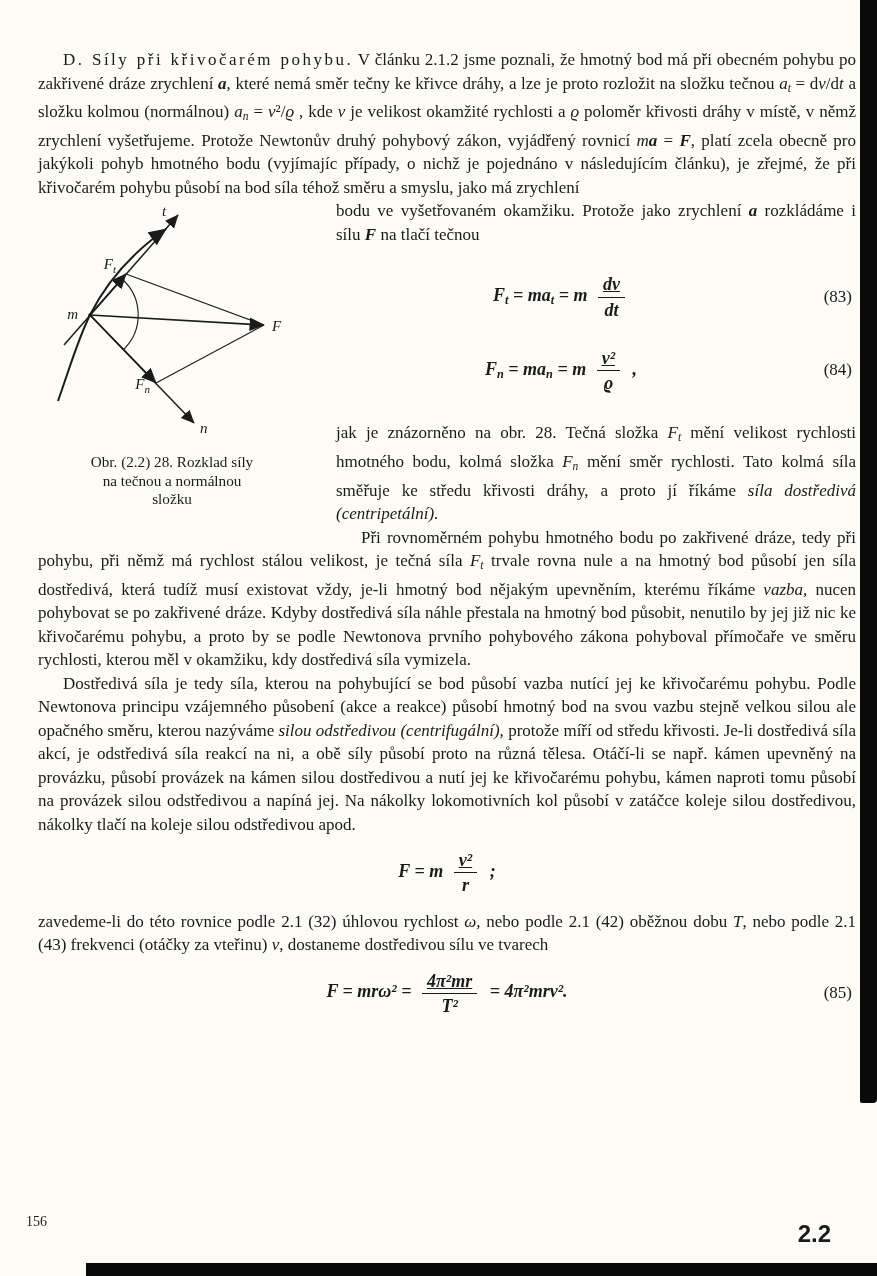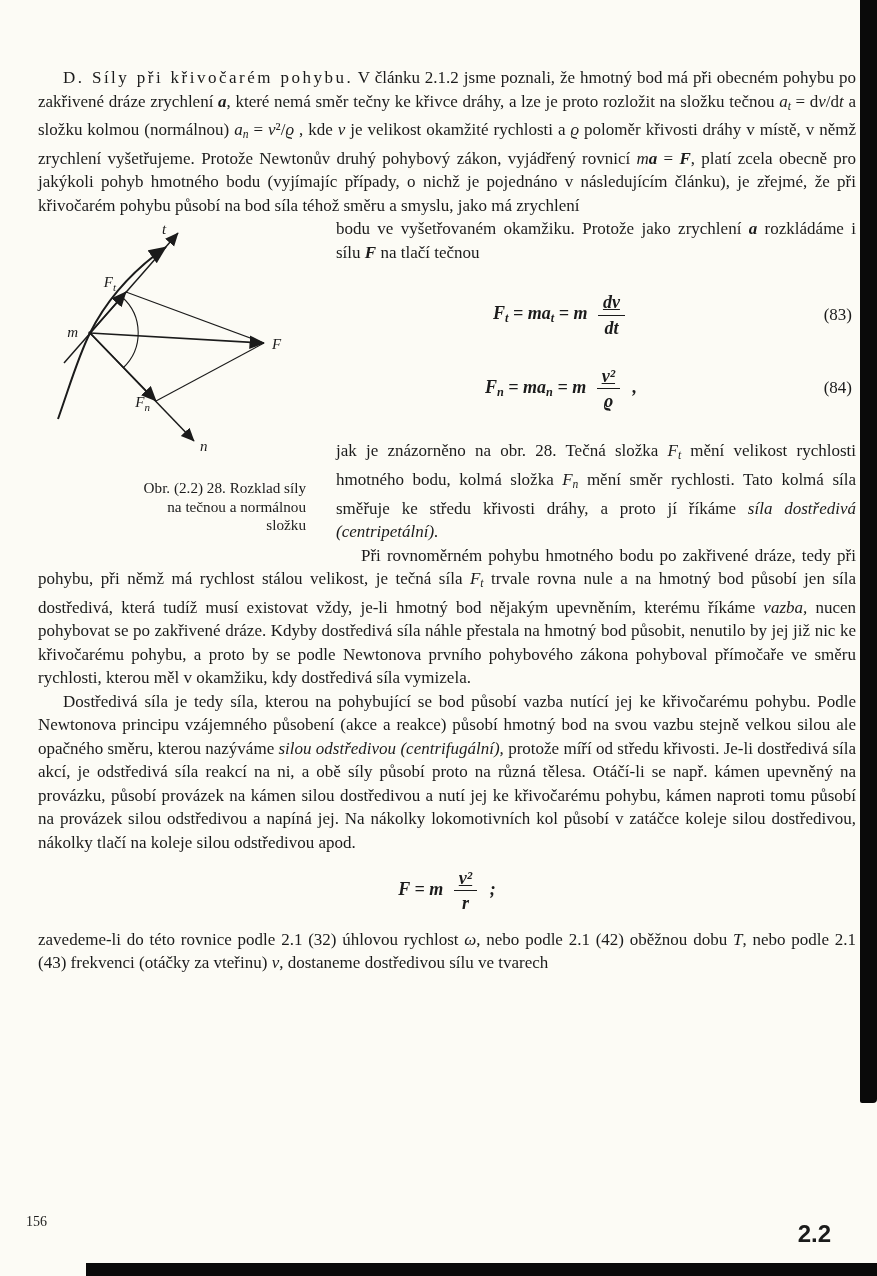--- a/index.html
+++ b/index.html
@@ -4,29 +4,29 @@
 <style>
   :root { --paper:#fcfbf5; --ink:#1b1b1b; }
   * { box-sizing:border-box; }
   html,body { margin:0; padding:0; background:#6e6e6e; }
   .page {
     position:relative; width:877px; height:1276px;
     background:var(--paper); color:var(--ink);
     font-family:"Liberation Serif","DejaVu Serif",serif;
     overflow:hidden; margin:0 auto;
   }
-  .content { position:absolute; left:38px; top:66px; width:818px; }
+  .content { position:absolute; left:38px; top:48px; width:818px; }
   .para { margin:0; text-align:justify; font-size:17px; line-height:23.5px; }
   .para.ind { text-indent:25px; }
   .sub { font-size:0.68em; vertical-align:-0.28em; }
 
   
   .figure { float:left; width:268px; margin:4px 30px 30px 0; }
   .figure svg { display:block; }
-  .caption { margin-top:20px; text-align:right; font-size:15.2px; line-height:18.4px; }
+  .caption { margin-top:12px; text-align:center; font-size:15.2px; line-height:18.4px; }
 
   
   .equation {
     position:relative; margin:28px 0; text-align:center;
     font-size:18px; font-style:italic; font-weight:bold; line-height:normal;
   }
   .equation.pad-r { padding-right:70px; }
   .eq-num {
     position:absolute; right:4px; top:50%; transform:translateY(-50%);
     font-style:normal; font-weight:normal; font-size:17px;
@@ -129,19 +129,28 @@
       <span class="eq-lhs">F = m</span>
       <span class="frac">
         <span class="num">v²</span>
         <span class="den">r</span>
       </span>
       <span class="eq-tail">;</span>
     </div>
 
     <p class="para"><span>zavedeme-li do této rovnice podle 2.1 (32) úhlovou rychlost </span><span style="font-style: italic;">ω</span><span>, nebo podle 2.1 (42) oběžnou dobu </span><span style="font-style: italic;">T</span><span>, nebo podle 2.1 (43) frekvenci (otáčky za vteřinu) </span><span style="font-style: italic;">ν</span><span>, dostaneme dostředivou sílu ve tvarech</span></p>
 
+    <div class="equation" style="margin:14px 0 0;">
+      <span class="eq-lhs">F = mrω² =</span>
+      <span class="frac">
+        <span class="num">4π²mr</span>
+        <span class="den">T²</span>
+      </span>
+      <span class="eq-tail">= 4π²mrν².</span>
+      <span class="eq-num">(85)</span>
+    </div>
 
   </div>
 
   <div class="page-number">156</div>
   <div class="section-badge">2.2</div>
 
 </div>
 
 </body></html>

